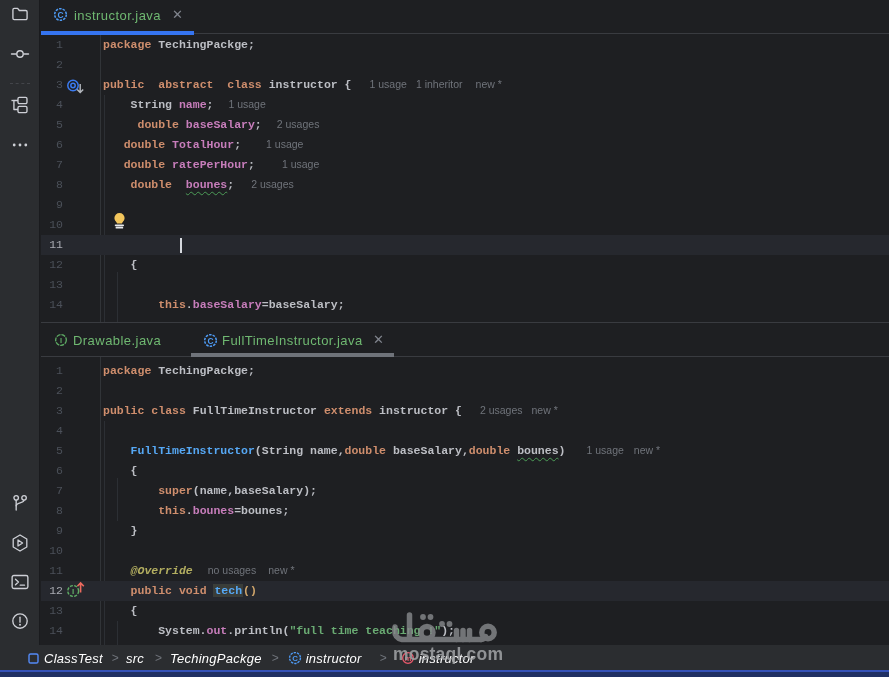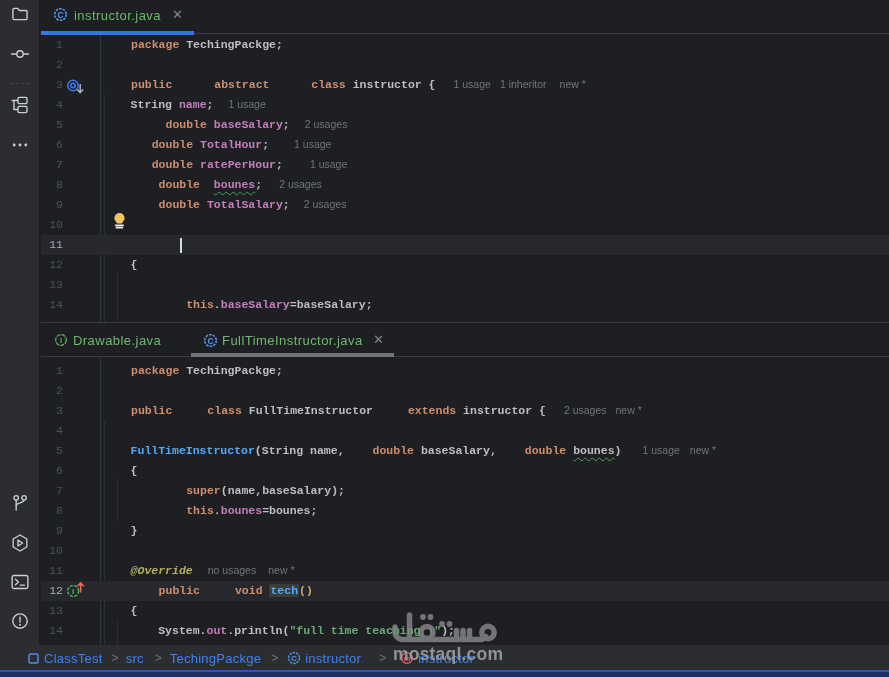--- a/index.html
+++ b/index.html
@@ -13,31 +13,31 @@
   .tabtext { font-size:13px; color:#6FB871; letter-spacing:0.45px; }
   .xclose { color:#81858E; font-size:13px; }
   
   .row  { position:absolute; left:41px; width:848px; height:20px; }
   .row.active { background:#26282E; }
   .num  { position:absolute; left:0; top:0; width:22px; text-align:right;
           font:11.5px "Liberation Mono", monospace; line-height:20px; color:#4B5059; }
   .num.on { color:#A9ABB2; }
   .code { position:absolute; left:62px; top:0; font:600 11.5px "Liberation Mono", monospace;
           line-height:20px; white-space:pre; color:#BCBEC4; }
-  .k { color:#CF8E6D;margin-left:28px; }
+  .k { color:#CF8E6D; }
   .f { color:#C77DBB; }
   .m { color:#56A8F5; }
   .s { color:#6AAB73; }
   .an { color:#B3AE60;font-style:italic; }
   .w { text-decoration:underline; text-decoration-style:wavy; text-decoration-color:#4C9B57;
        text-decoration-thickness:1px; text-underline-offset:3px; }
   .hint { font:10.5px "Liberation Sans", sans-serif; color:#70747B; display:inline-block; }
   .techbox { background:#3A3D39; padding:0 1px; }
   .gutline { width:1px; background:#313438; }
-  .crumb { color:#3b82f6; font-size:13px; letter-spacing:0.25px; }
+  .crumb { color:#ffffff; font-size:13px; letter-spacing:0.25px;font-style:italic; }
   .sep { color:#6F737A; font-size:12px; }
 </style>
 </head>
 <body>
 <div class="app">
 
   <div class="abs stripe"></div>
 
   <svg class="abs" style="left:11px;top:5px" width="18" height="18" viewBox="0 0 16 16" fill="none" stroke="#CED0D6" stroke-width="1.2" stroke-linejoin="round">
     <path d="M1.7 4.2 a1.2 1.2 0 0 1 1.2-1.2 h3 l1.5 1.9 h5.7 a1.2 1.2 0 0 1 1.2 1.2 v5.7 a1.2 1.2 0 0 1-1.2 1.2 H2.9 a1.2 1.2 0 0 1-1.2-1.2 z"></path>
@@ -126,21 +126,20 @@
   <div class="row" style="top:155px">
       <span class="num">7</span>
       <span class="code">   <span class="k">double</span> <span class="f">ratePerHour</span>;<span class="hint" style="padding-left:27px">1 usage</span></span>
     </div>
   <div class="row" style="top:175px">
       <span class="num">8</span>
       <span class="code">    <span class="k">double</span>  <span class="f w">bounes</span>;<span class="hint" style="padding-left:17px">2 usages</span></span>
     </div>
   <div class="row" style="top:195px">
       <span class="num">9</span>
-      <span class="code">    <span class="k">double</span> <span class="f">TotalSalary</span>;<span class="hint" style="padding-left:14px">2 usages</span></span>
     </div>
   <div class="row" style="top:215px">
       <span class="num">10</span>
     </div>
   <div class="row active" style="top:235px">
       <span class="num on">11</span>
     </div>
   <div class="row" style="top:255px">
       <span class="num">12</span>
       <span class="code">    {</span>

